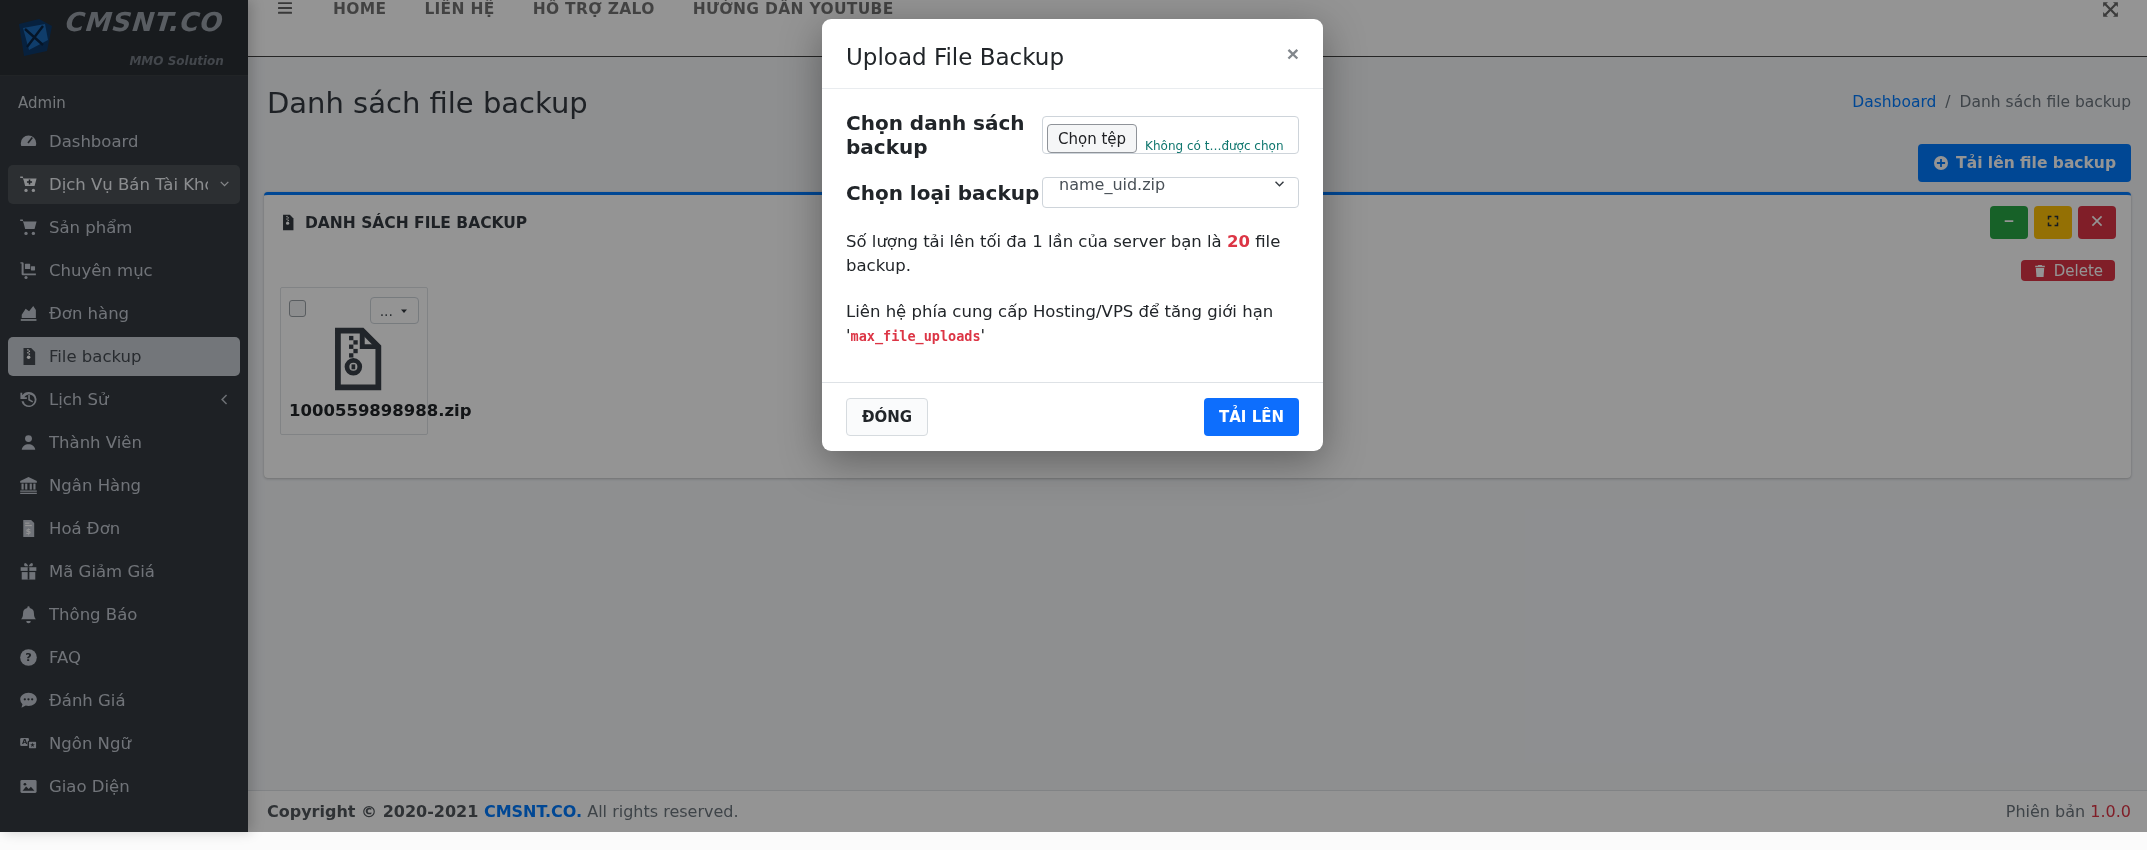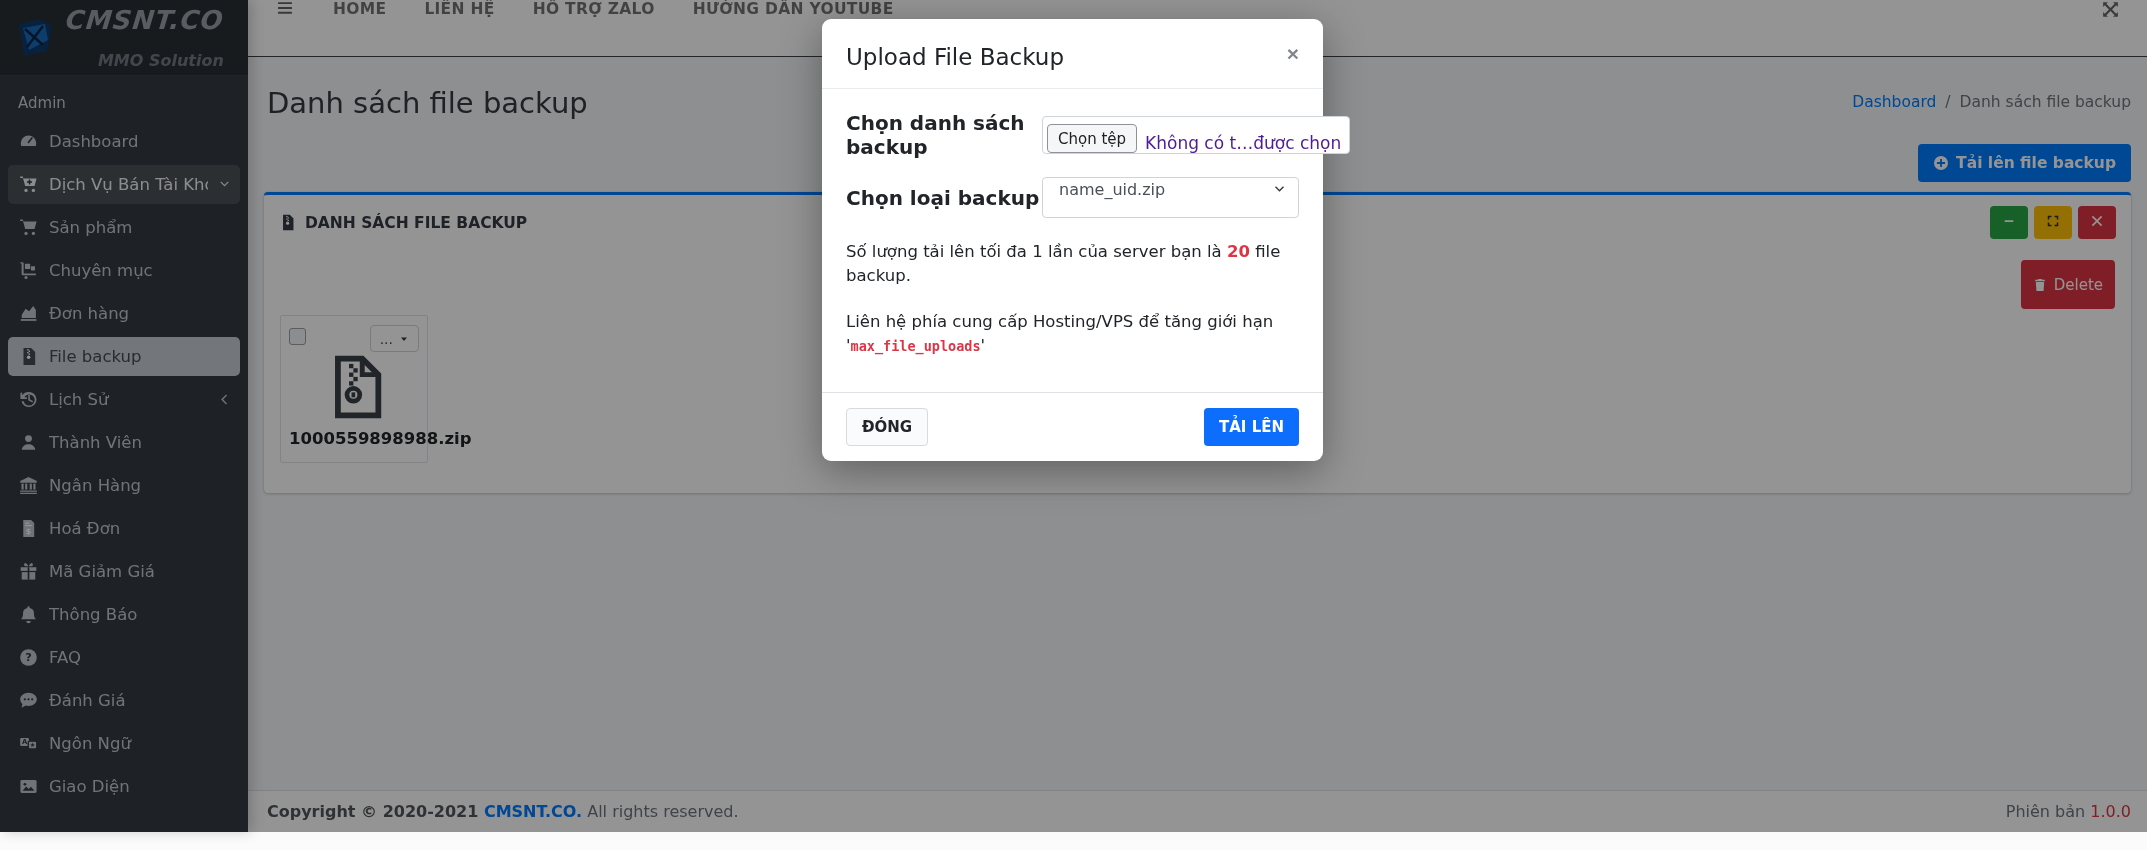--- a/index.html
+++ b/index.html
@@ -24,21 +24,21 @@
     padding:0 10px 0 12px; background:rgba(0,0,0,.18);
     border-bottom:1px solid rgba(255,255,255,.08);
   }
   .brand-text { display:flex; flex-direction:column; line-height:1; }
   .brand-name {
     font-size:26px; font-weight:bold; font-style:italic;
     color:#9aa1a9; letter-spacing:1px; transform:skewX(-6deg);
   }
   .brand-tagline {
     align-self:flex-end; margin-top:20px;
-    font-size:16px; font-weight:bold; font-style:italic; color:#747b84;
+    font-size:12px; font-weight:bold; font-style:italic; color:#747b84;
   }
   .sidebar-section {
     padding:18px 16px 10px 18px; font-size:15px; color:#c8cdd3;
   }
   .sidebar-nav { display:flex; flex-direction:column; padding:0 8px; }
   .nav-link {
     display:flex; align-items:center; gap:11px;
     height:39px; margin-bottom:4px; padding:0 10px 0 11px;
     border-radius:5px; color:#c2c7d0; font-size:16.5px;
     cursor:pointer; text-decoration:none;
@@ -99,21 +99,21 @@
   .tool-btn {
     width:38px; height:33px; border:none; border-radius:4px;
     display:inline-flex; align-items:center; justify-content:center; cursor:pointer;
   }
   .tool-btn svg { width:14px; height:14px; }
   .tool-minus { background:var(--success,#28a745); color:#fff; }
   .tool-expand { background:var(--warning,#ffc107); color:#27313c; }
   .tool-close { background:var(--danger,#dc3545); color:#fff; }
   .card-body { padding:10px 16px 30px; }
   .body-actions { display:flex; justify-content:flex-end; }
-  .btn-danger { background:var(--danger,#dc3545); color:#fff; height:49px; font-size:15px; padding:0 12px; }
+  .btn-danger { background:var(--danger,#dc3545); color:#fff; height:21px; font-size:15px; padding:0 12px; }
   .btn-danger .btn-icon { width:14px; height:14px; }
 
   .file-tile {
     width:148px; margin-top:6px; background:#fff;
     border:1px solid #dee2e6; border-radius:2px; padding:9px 8px 14px;
   }
   .tile-top { display:flex; align-items:flex-start; justify-content:space-between; }
   .checkbox {
     width:17px; height:17px; margin-top:3px; border:1px solid #9aa0a6; border-radius:3px;
     background:#f1f3f4; display:inline-block; cursor:pointer;
@@ -157,23 +157,23 @@
   .form-row { display:flex; align-items:center; margin-bottom:18px; }
   .form-label { width:196px; flex:0 0 196px; font-size:20px; font-weight:bold; color:#212529; }
   .file-control {
     flex:1; height:38px; border:1px solid #ced4da; border-radius:4px;
     display:flex; align-items:flex-end; gap:8px; padding:0 8px 0 4px; background:#fff; cursor:pointer;
   }
   .file-btn {
     height:29px; padding:0 10px; background:#f5f6f7; border:1px solid #8f9399; border-radius:4px;
     font-size:15px; color:#202124; font-family:inherit; cursor:pointer; white-space:nowrap;
   }
-  .file-placeholder { font-size:17px; color:#4c1d95; white-space:nowrap; overflow:hidden; }
+  .file-placeholder { font-size:12px; color:#0f766e; white-space:nowrap; overflow:hidden; }
   .select-control {
-    flex:1; height:41px; border:1px solid #ced4da; border-radius:4px; background:#fff;
+    flex:1; height:31px; border:1px solid #ced4da; border-radius:4px; background:#fff;
     display:flex; align-items:center; padding:0 12px 16px 16px; font-size:16px; color:#495057; cursor:pointer;
   }
   .select-control .sel-caret { margin-left:auto; width:13px; height:13px; color:#343a40; display:inline-flex; }
   .select-control .sel-caret svg { width:100%; height:100%; }
   .modal-note { margin:22px 0 0; font-size:16.5px; color:#212529; line-height:1.45; }
   .modal-note .red-bold { color:var(--danger,#dc3545); font-weight:bold; }
   .modal-note .red-code {
     font-family:"DejaVu Sans Mono","Liberation Mono",monospace;
     font-size:13.5px; font-weight:bold; color:var(--danger,#dc3545);
   }

